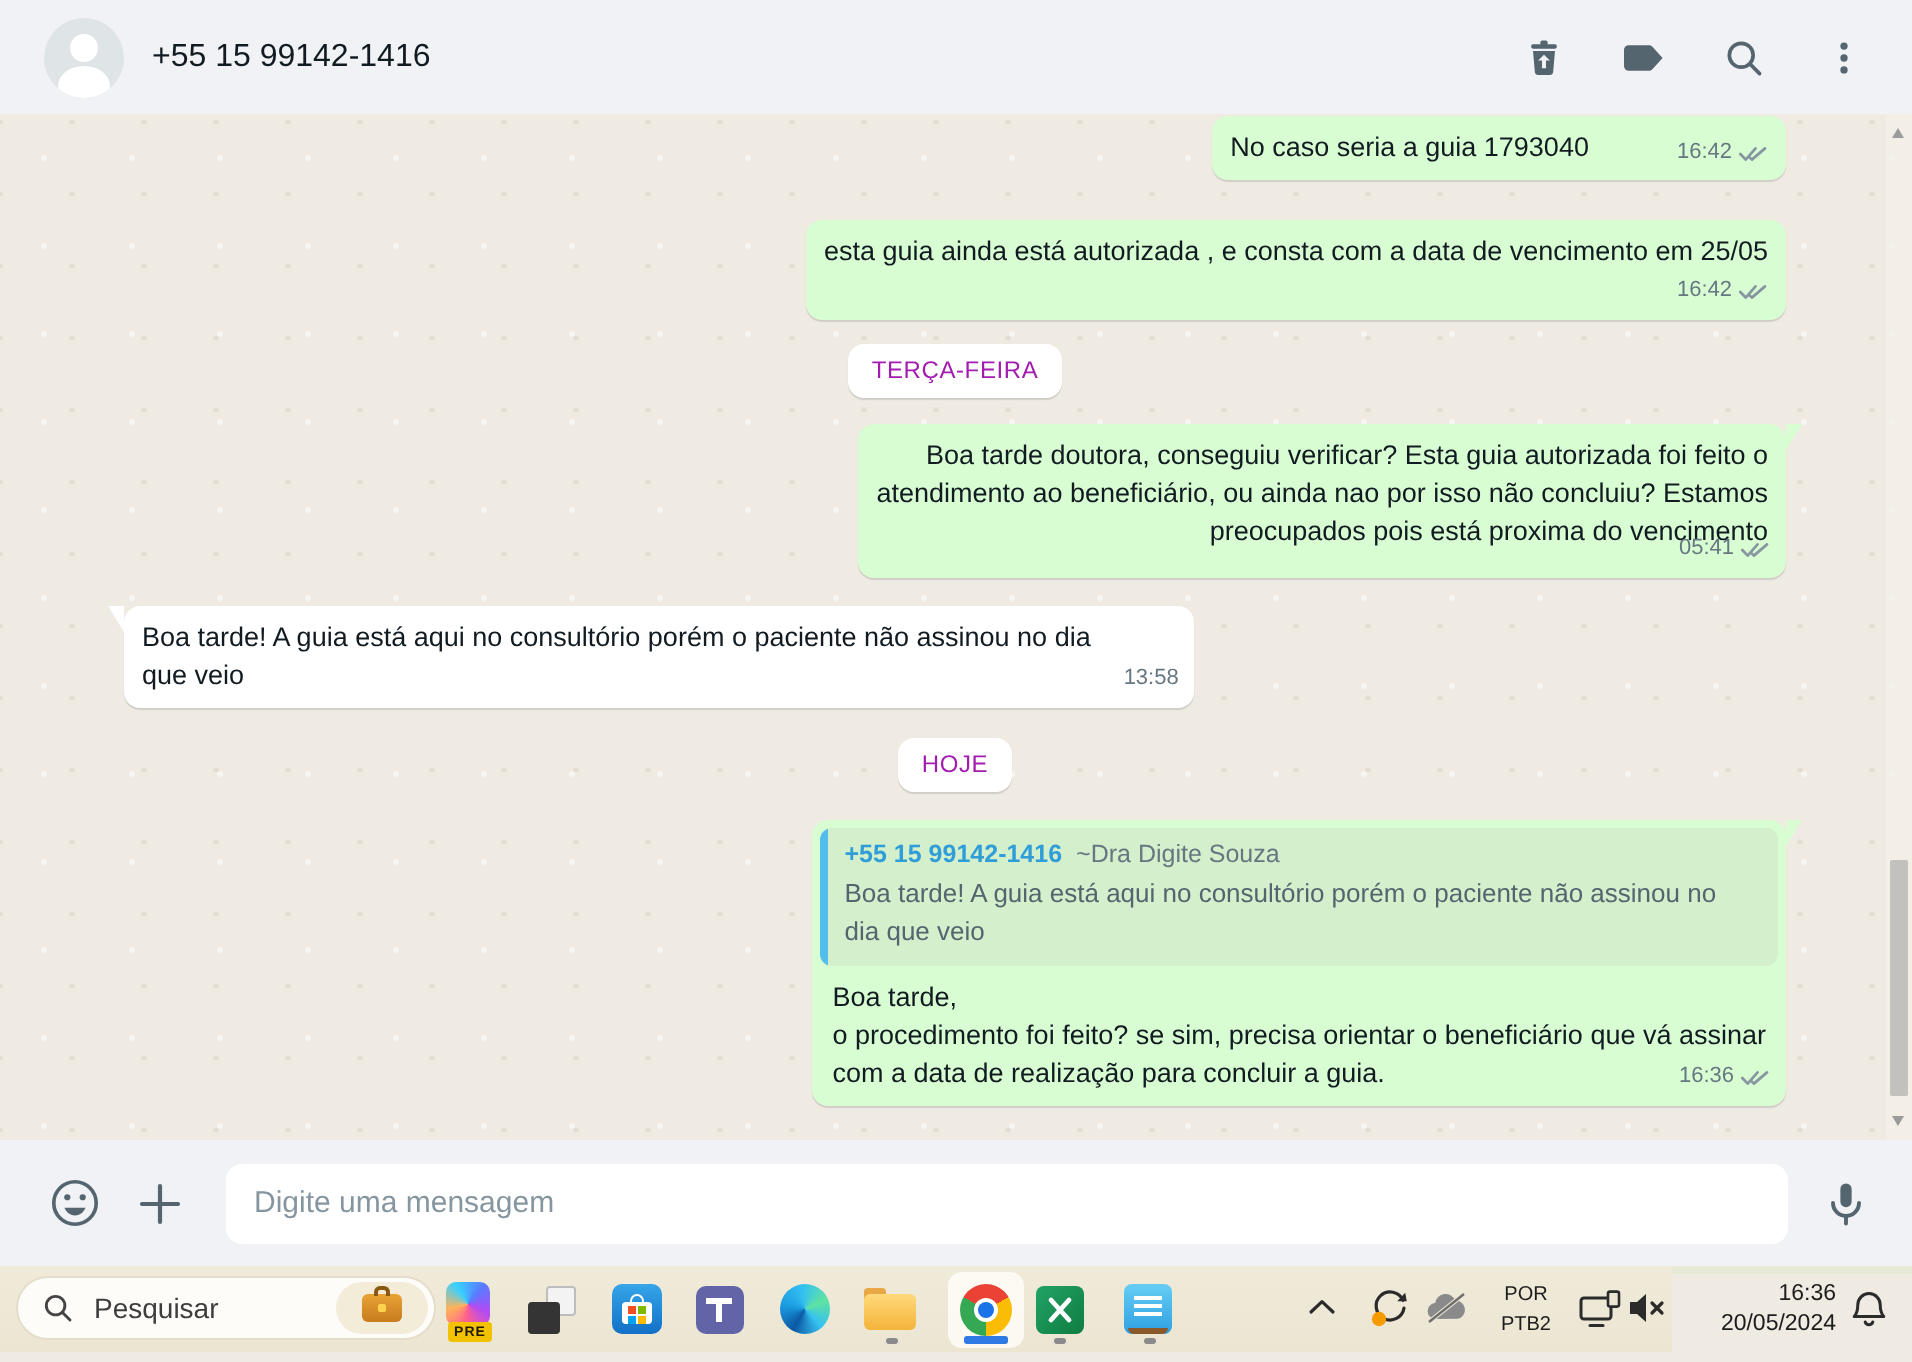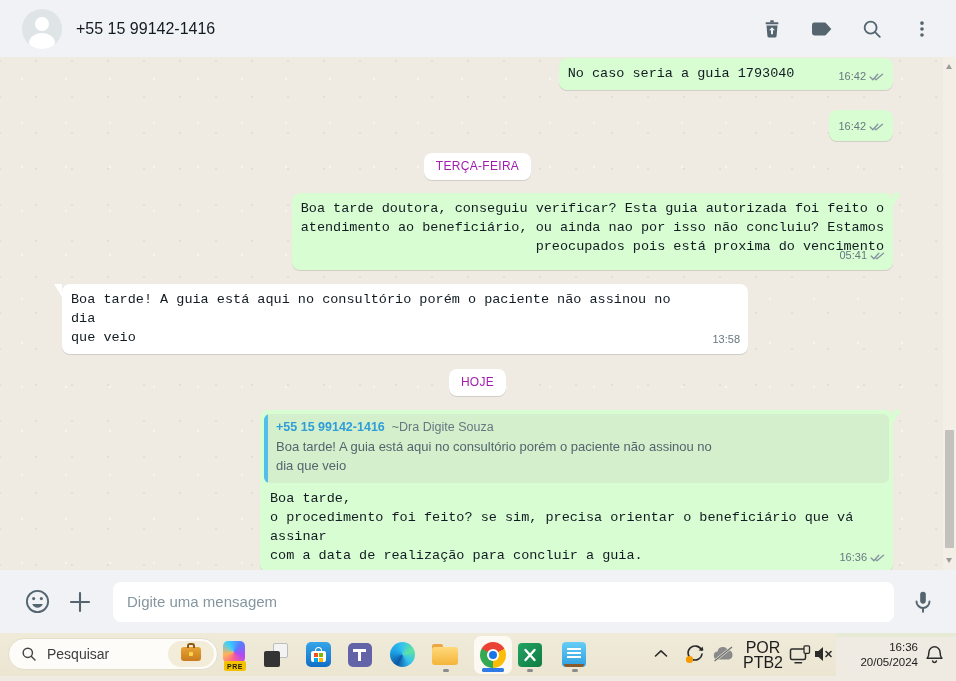--- a/index.html
+++ b/index.html
@@ -28,21 +28,21 @@
   }
   .mlist{position:absolute;inset:0;padding:1px 63px 0 62px;display:flex;flex-direction:column;}
   .mrow{display:flex;}
   .mrow.out{justify-content:flex-end;}
   .mrow.in{justify-content:flex-start;}
   .mrow.center{justify-content:center;}
   .bubble{position:relative;max-width:625px;border-radius:8px;padding:6px 9px 7px 9px;
     box-shadow:0 1px .5px rgba(11,20,26,.13);font-size:13.5px;line-height:19px;color:#111b21;}
   .bubble.out{background:#d9fdd3;}
   .bubble.in{background:#ffffff;}
-  .mtext{white-space:pre-wrap;font-family:Liberation Mono, monospace;}
+  .mtext{white-space:pre-wrap;}
   .meta{display:flex;align-items:center;gap:3px;}
   .mtime{font-size:11px;color:#667781;white-space:nowrap;}
   .meta-inline{margin-left:44px;margin-bottom:-3px;}
   .meta-line{justify-content:flex-end;margin-top:3px;height:15px;}
   .meta-abs{position:absolute;right:8px;bottom:5px;}
   .ticks{width:15px;height:10px;flex:none;}
   .tail{position:absolute;top:0;width:8px;height:13px;}
   .tail.t-out{right:-8px;background:#d9fdd3;clip-path:polygon(0 0,100% 0,0 100%);}
   .tail.t-in{left:-8px;background:#ffffff;clip-path:polygon(0 0,100% 0,100% 100%);}
   .pill{background:#fff;color:#a21caf;font-size:12px;line-height:15px;padding:6px 12px;
@@ -123,21 +123,21 @@
   .chrome .cring{position:absolute;left:7px;top:7px;width:12px;height:12px;border-radius:50%;background:#fff;}
   .chrome .cdot{position:absolute;left:9px;top:9px;width:8px;height:8px;border-radius:50%;background:#1a73e8;}
   .excel{left:518px;top:10px;width:24px;height:24px;border-radius:4px;background:linear-gradient(135deg,#21a366,#107c41);}
   .notepad{left:562px;top:9px;width:24px;height:25px;border-radius:4px;background:linear-gradient(180deg,#66cdf5,#2e9fe0);}
   .notepad .nl{position:absolute;left:5px;width:14px;height:2px;background:#fff;}
   .notepad .n1{top:6px;} .notepad .n2{top:10px;} .notepad .n3{top:14px;}
   .notepad .nb{position:absolute;left:2px;bottom:0;width:20px;height:3px;background:#8a5a2a;border-radius:0 0 3px 3px;}
   .ind{position:absolute;top:36px;height:3px;border-radius:1.5px;background:#8b8b8b;}
   .ind.dot{width:6px;}
   .ind.active{width:22px;height:4px;background:#2f7ae5;top:35px;}
-  .tlang{position:absolute;left:741px;top:7px;width:44px;text-align:center;font-size:16px;line-height:15px;color:#1c1c1c;cursor:pointer;}
+  .tlang{position:absolute;left:741px;top:7px;width:44px;text-align:center;font-size:10px;line-height:15px;color:#1c1c1c;cursor:pointer;}
   .tclock{position:absolute;left:842px;top:7px;width:76px;text-align:right;font-size:11.5px;line-height:15px;color:#1c1c1c;cursor:pointer;}
   .tico{position:absolute;cursor:pointer;display:flex;align-items:center;justify-content:center;}
 </style>
 </head>
 <body>
 
 <div class="header">
   <div class="avatar">
     <svg width="40" height="40" viewBox="0 0 40 40">
       <circle cx="20" cy="15" r="7" fill="#ffffff"></circle>
@@ -186,20 +186,21 @@
           <svg class="ticks" viewBox="0 0 16 11">
             <path d="M1 5.5 L4 8.6 L9.4 2.4" fill="none" stroke="#8696a0" stroke-width="1.5" stroke-linecap="round" stroke-linejoin="round"></path>
             <path d="M6.2 7.4 L7.4 8.6 L14.6 2.4" fill="none" stroke="#8696a0" stroke-width="1.5" stroke-linecap="round" stroke-linejoin="round"></path>
           </svg>
         </div>
       </div>
     </div>
 
     <div class="mrow out r2">
       <div class="bubble out">
+        <div class="mtext">esta guia ainda está autorizada , e consta com a data de vencimento em 25/05</div>
         <div class="meta meta-line">
           <span class="mtime">16:42</span>
           <svg class="ticks" viewBox="0 0 16 11">
             <path d="M1 5.5 L4 8.6 L9.4 2.4" fill="none" stroke="#8696a0" stroke-width="1.5" stroke-linecap="round" stroke-linejoin="round"></path>
             <path d="M6.2 7.4 L7.4 8.6 L14.6 2.4" fill="none" stroke="#8696a0" stroke-width="1.5" stroke-linecap="round" stroke-linejoin="round"></path>
           </svg>
         </div>
       </div>
     </div>
 

